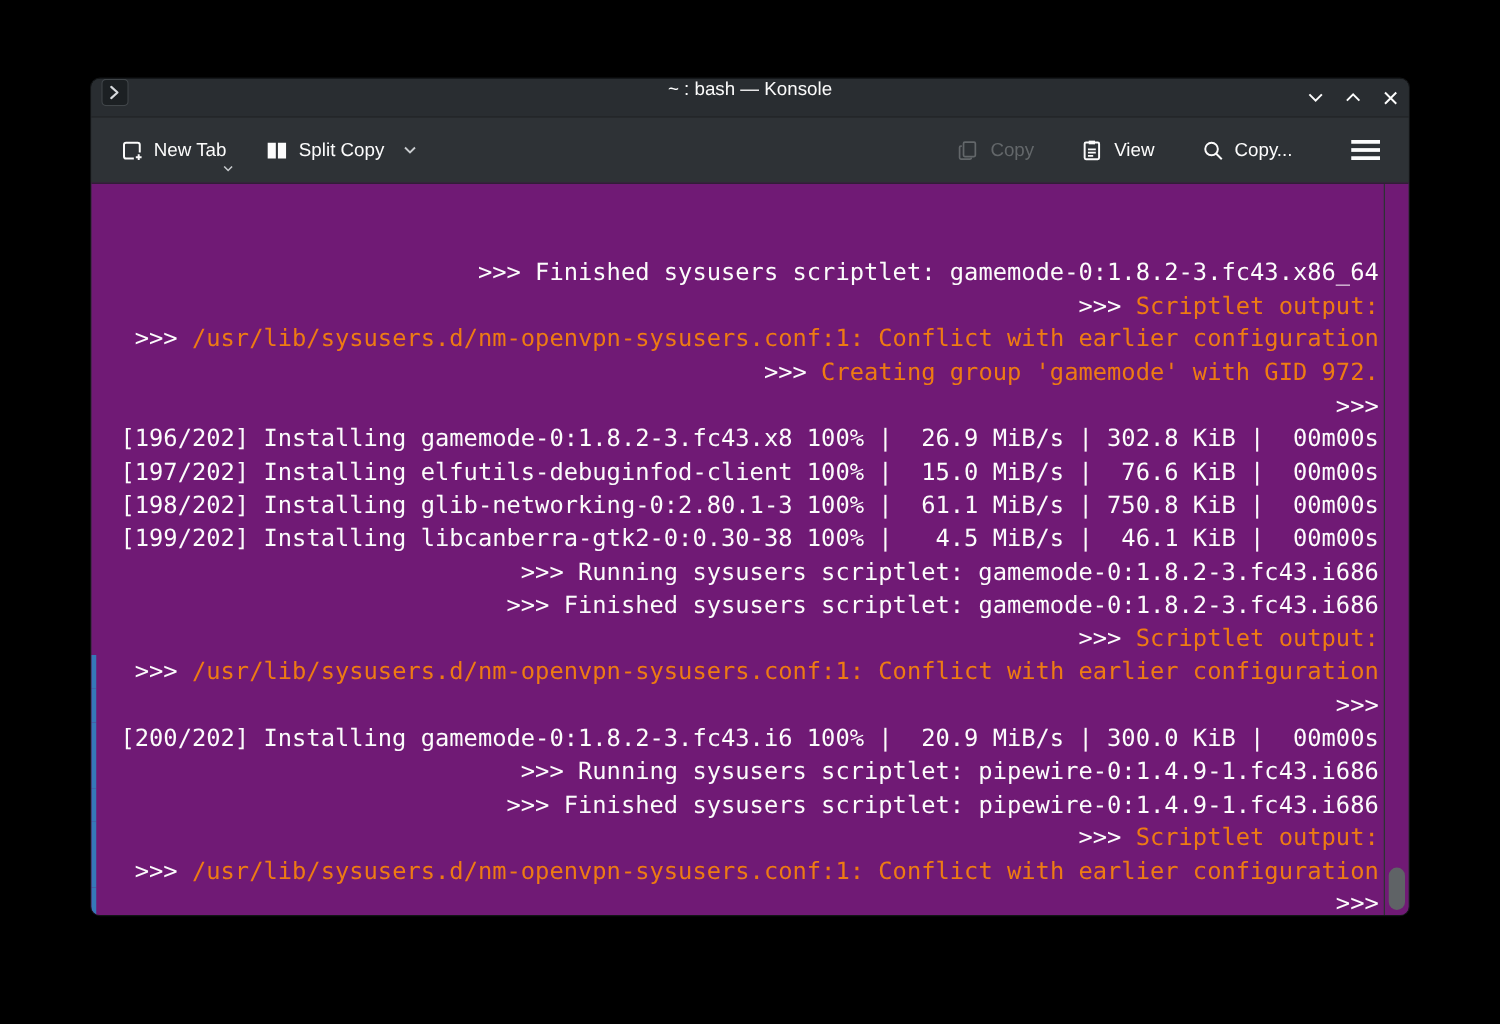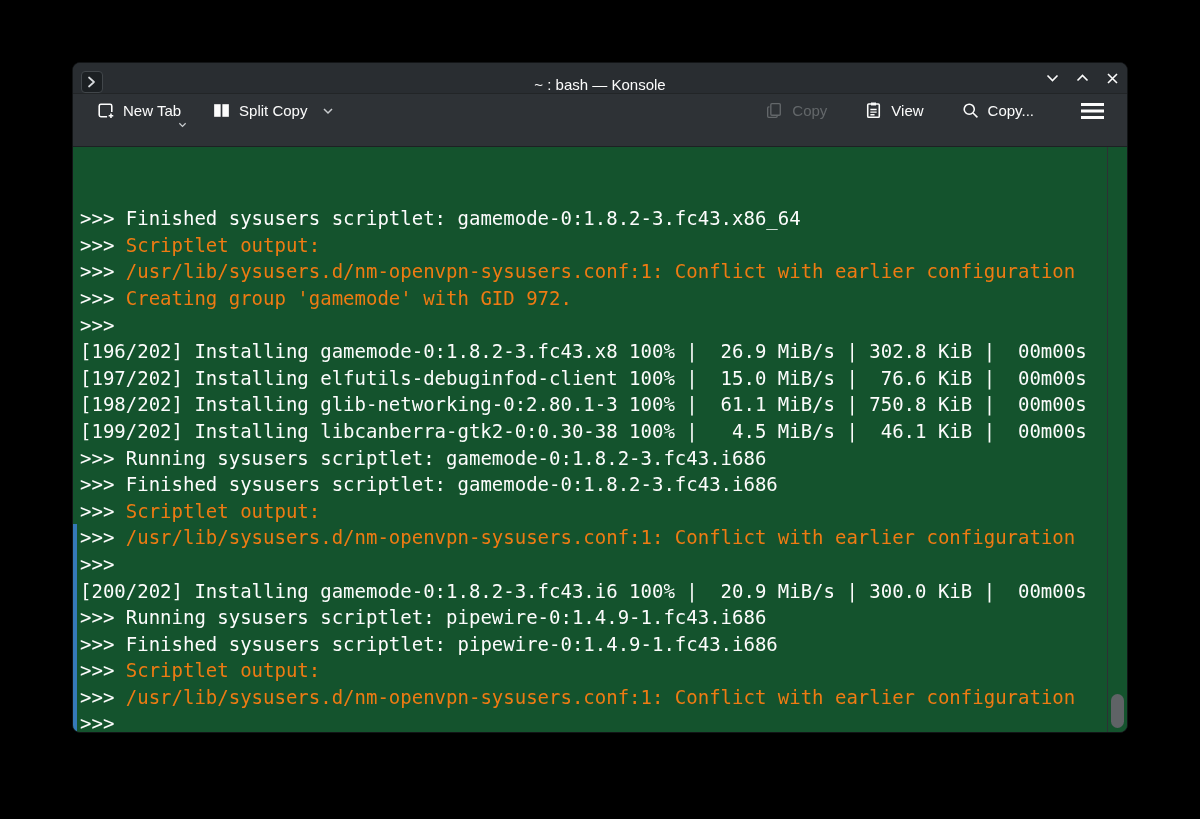--- a/index.html
+++ b/index.html
@@ -7,55 +7,55 @@
     width:1200px;height:819px;background:#000000;position:relative;overflow:hidden;
     font-family:"Liberation Sans", sans-serif;
   }
   .window{
     position:absolute;left:72px;top:62px;width:1056px;height:671px;
     background:#2e3236;border:1px solid #121416;border-radius:8px;
     overflow:hidden;box-sizing:border-box;
   }
   
   .titlebar{
-    height:30px;background:#292d31;display:flex;align-items:flex-end;
+    height:30px;background:#292d31;display:flex;align-items:flex-start;
     position:relative;border-bottom:1px solid #222527;
   }
   .app-icon{margin-left:8px;width:22px;height:22px;display:flex;align-items:center;justify-content:center;}
   .title-text{
     position:absolute;left:0;right:0;text-align:center;
     color:#fcfcfc;font-size:15px;pointer-events:none;
   }
   .win-controls{margin-left:auto;display:flex;align-items:center;height:100%;z-index:2;}
   .win-btn{
     width:30px;height:100%;display:flex;align-items:center;justify-content:center;
     background:transparent;border:none;cursor:pointer;padding:0;
   }
   
   .toolbar{
-    height:52px;background:#2e3236;display:flex;align-items:flex-start;
+    height:52px;background:#2e3236;display:flex;align-items:center;
     padding:0 14px;box-sizing:border-box;
   }
   .tb-btn{
     display:flex;align-items:center;gap:7px;background:transparent;border:none;
     color:#fcfcfc;font-size:15px;font-family:inherit;cursor:pointer;
     padding:6px 8px;position:relative;border-radius:3px;
   }
   .tb-btn.disabled{color:#63676a;cursor:default;}
   .tb-caret-under{position:absolute;right:2px;bottom:-1px;}
   .tb-caret-side{margin-left:8px;display:flex;align-items:center;}
   .tb-spacer{flex:1;}
   .tb-right{display:flex;align-items:center;gap:20px;}
   .hamburger{margin-left:10px;}
   
   .terminal{
-    position:relative;height:587px;background:#14532d;border-top:1px solid #1d2023;
+    position:relative;height:587px;background:#701a75;border-top:1px solid #1d2023;
     box-sizing:border-box;padding:5px 24px 0 7px;
     font-family:"DejaVu Sans Mono", monospace;font-size:19px;line-height:26.6px;
-    color:#fcfcfc;white-space:pre;overflow:hidden;
+    color:#fcfcfc;white-space:pre;overflow:hidden;text-align:right;
   }
   .term-line{position:relative;height:26.6px;}
   .term-line.marked::before{
     content:'';position:absolute;left:-7px;top:0;height:100%;width:4px;background:#3579b8;
   }
   .term-line .accent{color:#ee7b13;}
   .term-line .prefix{color:#fcfcfc;}
   
   .scrollbar{
     position:absolute;top:0;right:0;bottom:0;width:20px;

